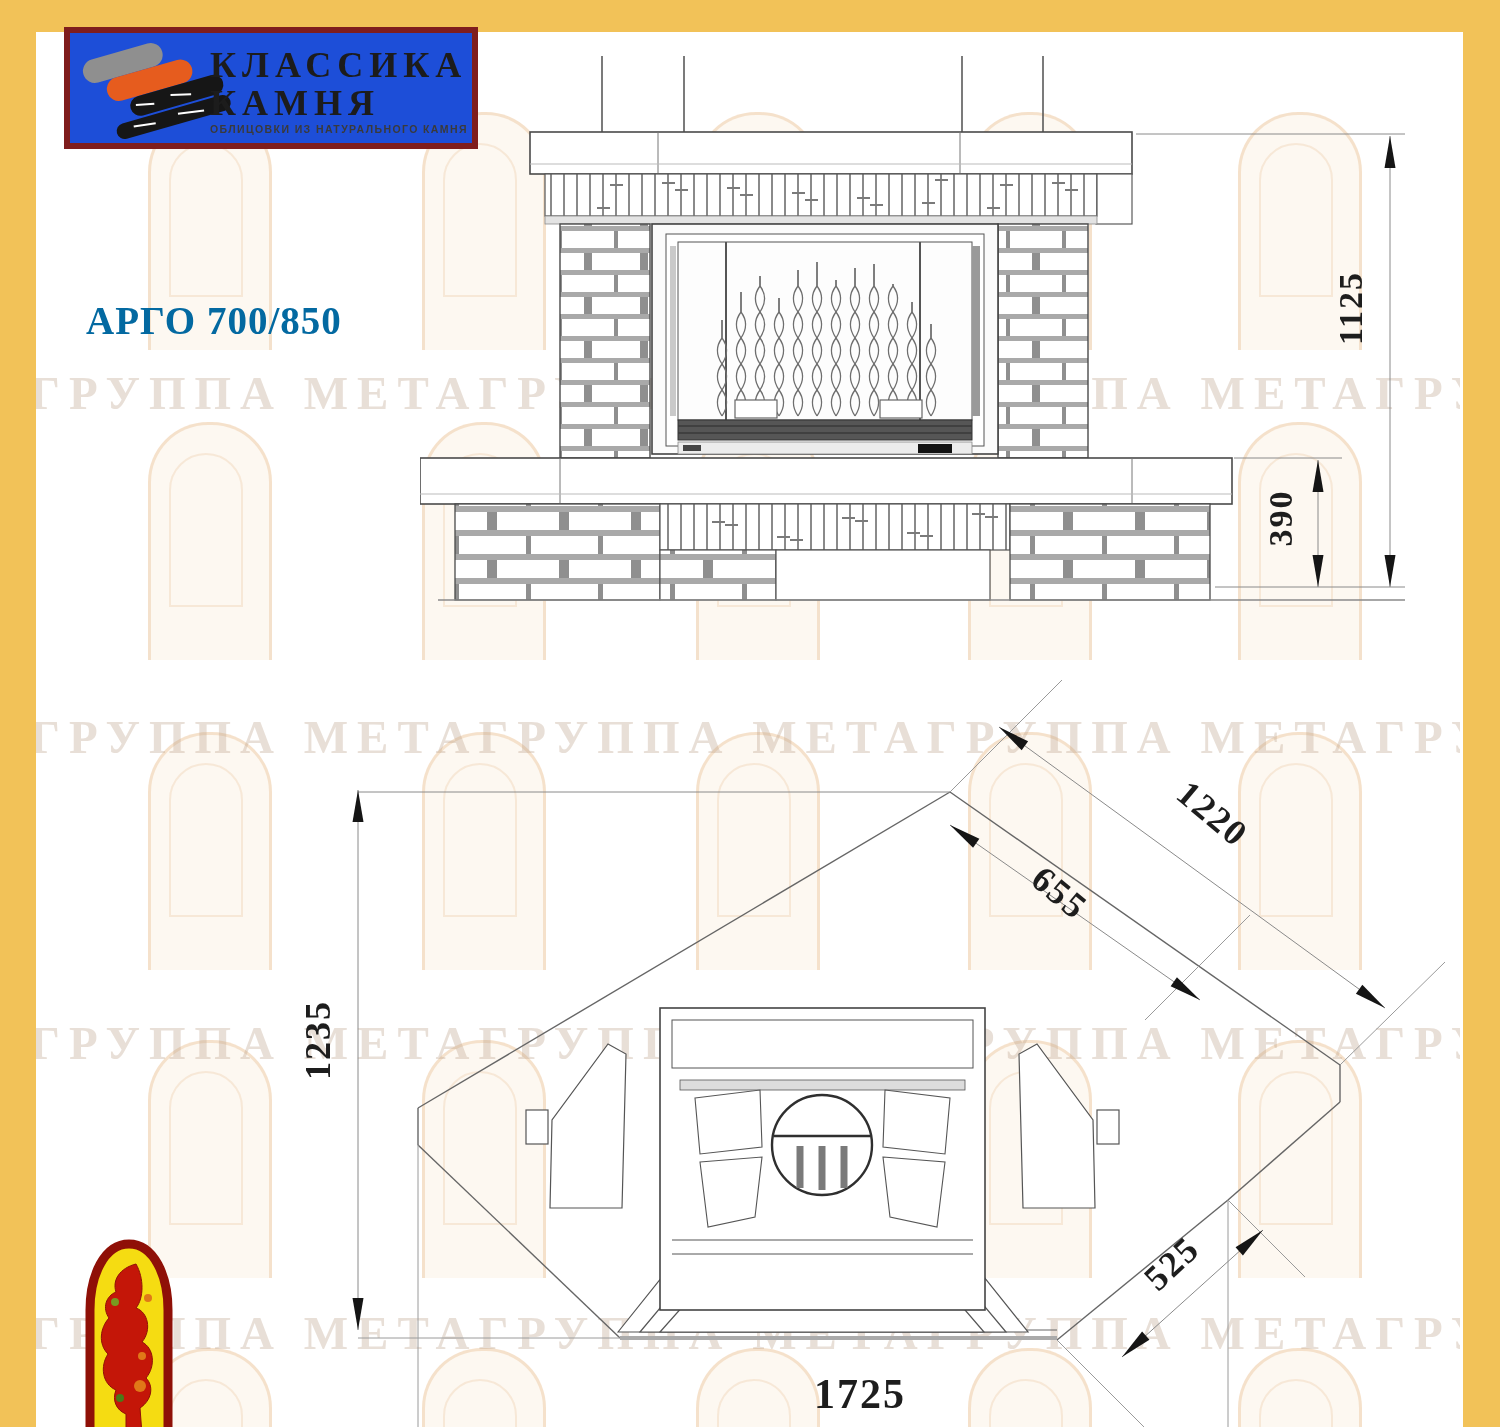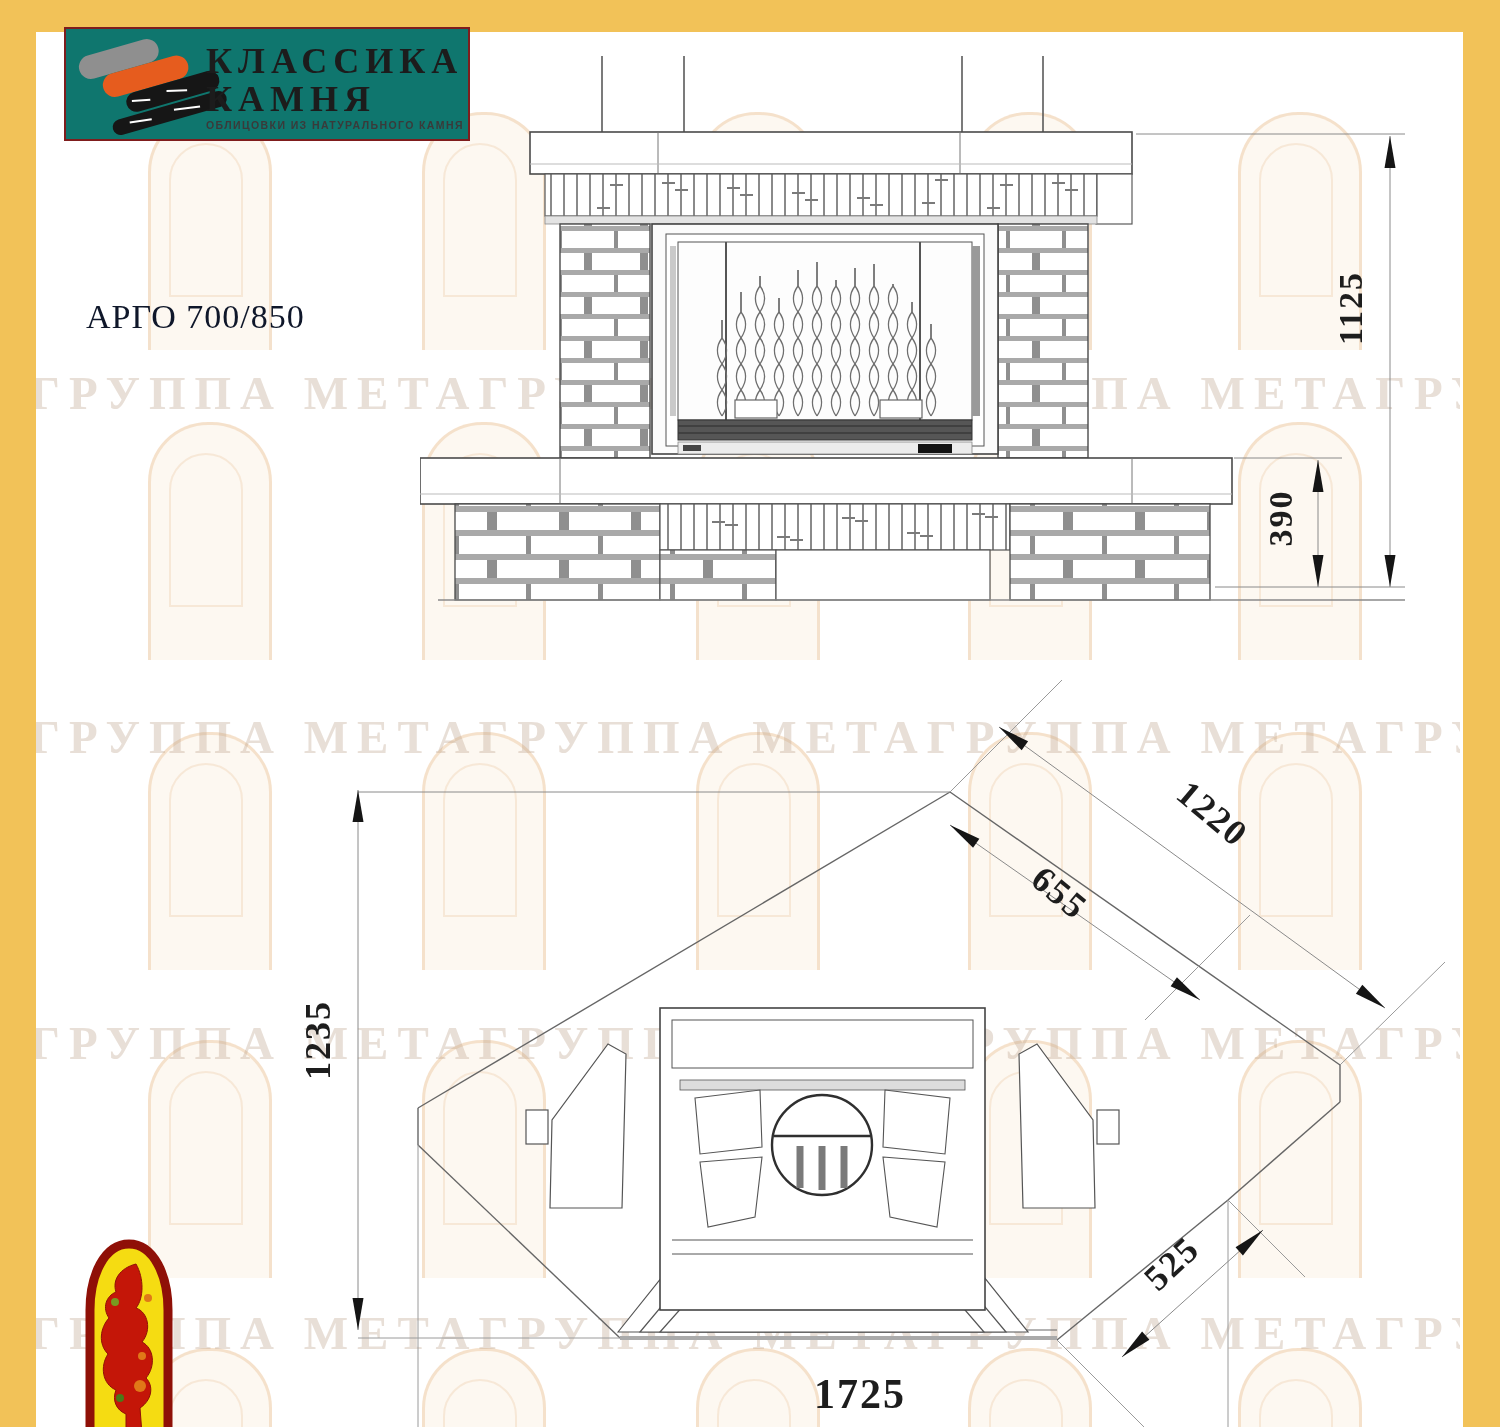--- a/index.html
+++ b/index.html
@@ -15,26 +15,26 @@
            border:3px solid rgba(224,172,118,0.30);
            border-bottom:none;
            border-radius:60px 60px 0 0;
            background:rgba(250,240,224,0.45);}
   .wm-arch i{position:absolute;left:18px;top:28px;width:70px;height:150px;display:block;
              border:2px solid rgba(224,160,100,0.18);border-radius:40px 40px 0 0;}
   .wm-text{position:absolute;left:30px;width:1430px;z-index:0;white-space:nowrap;overflow:hidden;
            font-family:"Liberation Serif",serif;font-weight:bold;font-size:47px;letter-spacing:9px;
            color:rgba(188,160,138,0.34);}
   
-  .logo-box{position:absolute;left:64px;top:27px;width:402px;height:110px;background:#0f766e;
-            border:2px solid #7f1d1d;z-index:6;text-align:center;}
+  .logo-box{position:absolute;left:64px;top:27px;width:402px;height:110px;background:#1d4ed8;
+            border:6px solid #7f1d1d;z-index:6;text-align:center;}
   .logo-box svg{display:block;}
   
-  .title{position:absolute;left:86px;top:298px;z-index:2;font-weight:normal;font-size:34px;
-         letter-spacing:1px;color:#0f172a;font-family:"Liberation Serif",serif;}
+  .title{position:absolute;left:86px;top:298px;z-index:2;font-weight:bold;font-size:39px;
+         letter-spacing:1px;color:#0369a1;font-family:"Liberation Serif",serif;}
   
   .front-svg{position:absolute;left:420px;top:50px;width:990px;height:620px;z-index:1;}
   .plan-svg{position:absolute;left:300px;top:640px;width:1160px;height:787px;z-index:1;}
   
   .emblem{position:absolute;left:82px;top:1238px;width:94px;height:200px;z-index:6;}
   svg text.dim{fill:#1d1d1d;font-family:"Liberation Serif",serif;font-weight:bold;}
 </style>
 </head>
 <body>
 

